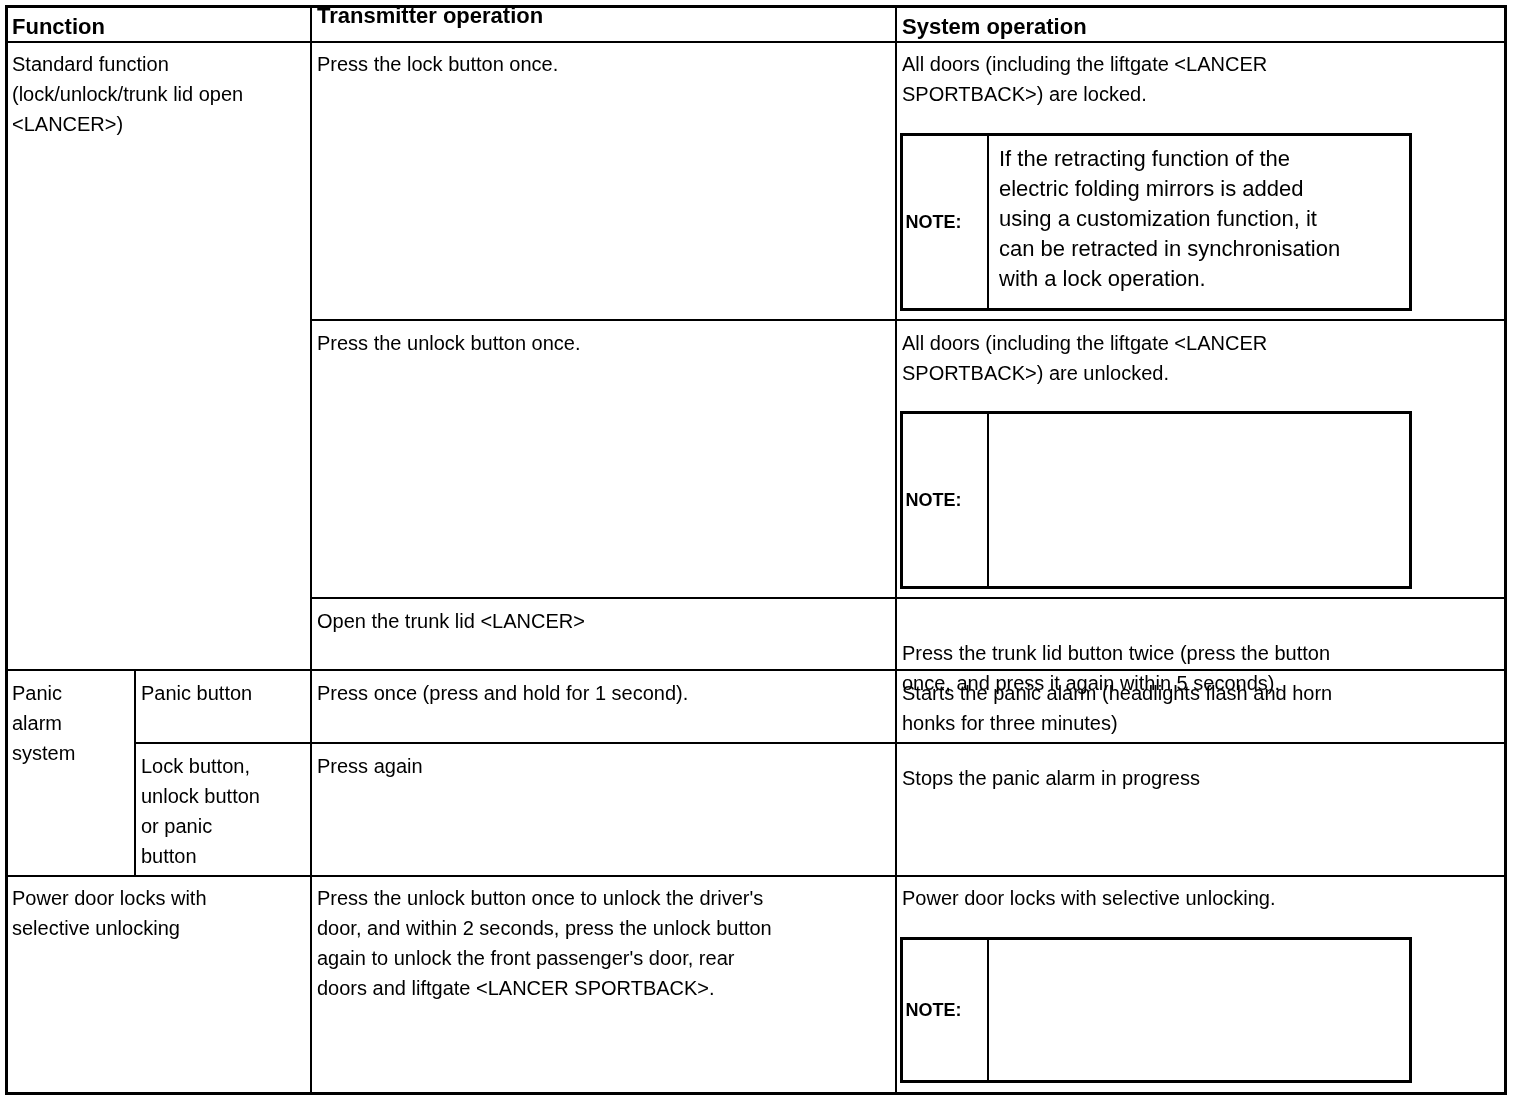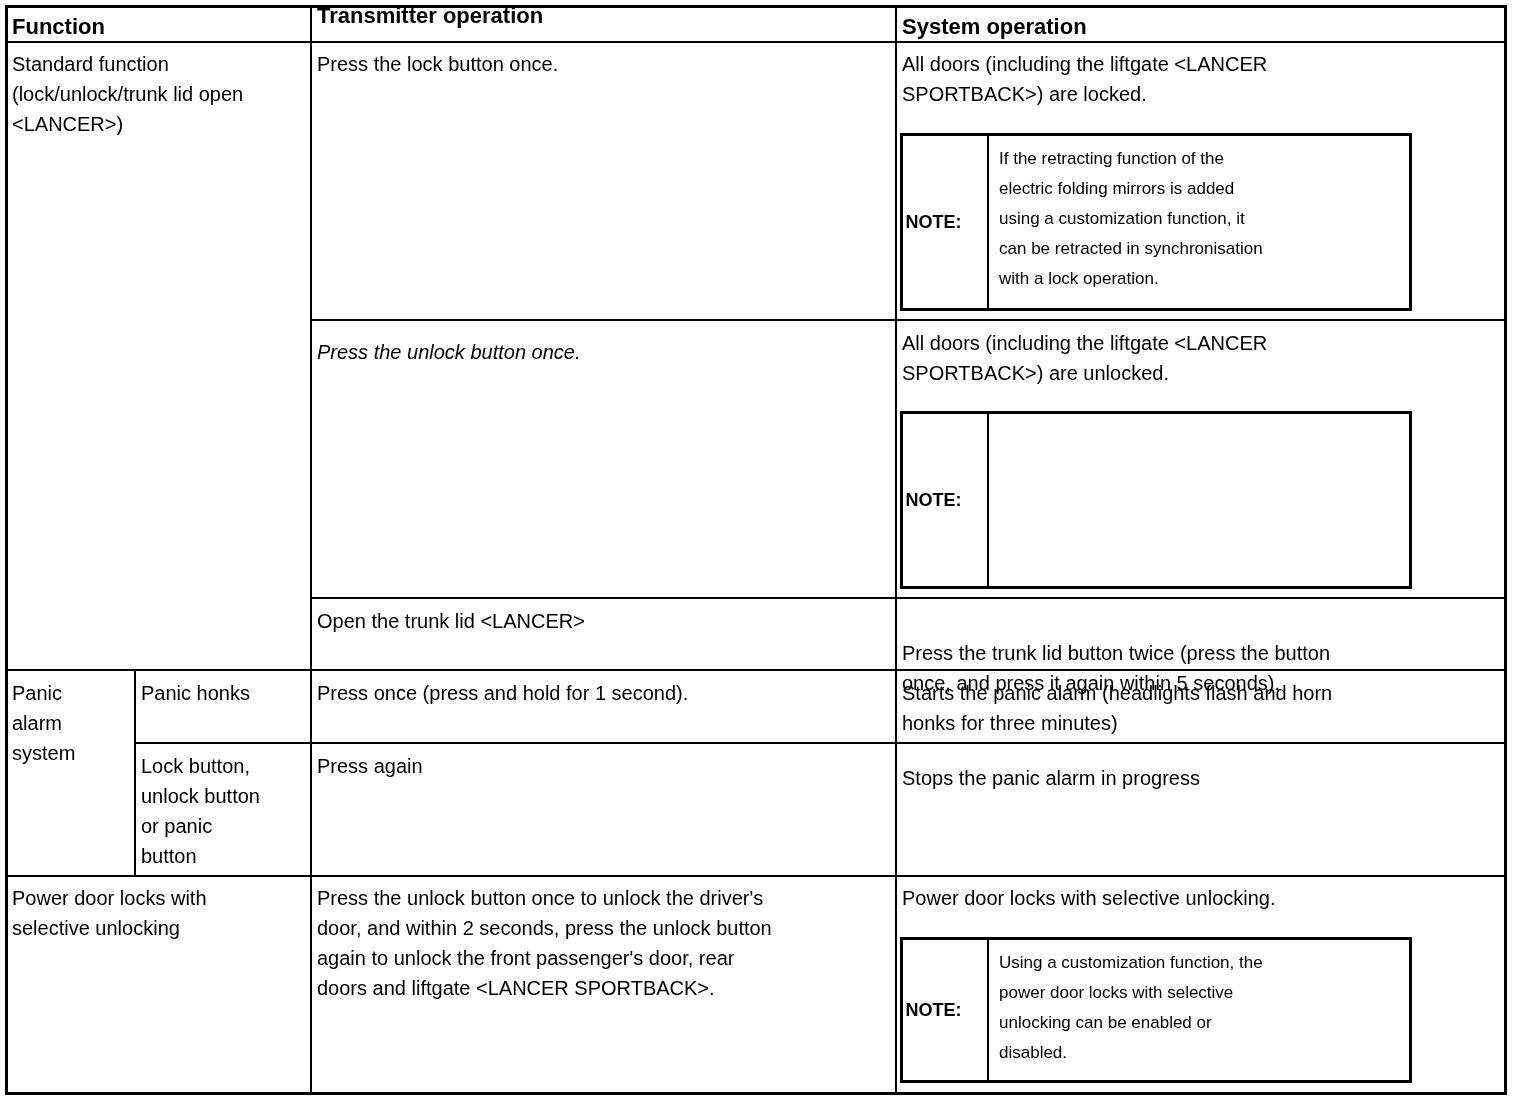--- a/index.html
+++ b/index.html
@@ -10,21 +10,21 @@
   .hline { position: absolute; height: 2px; background: #000; }
   .vline { position: absolute; width: 2px; background: #000; }
   .cell { position: absolute; font-size: 20px; line-height: 30px; white-space: pre-line; }
   .hdr { font-weight: bold; font-size: 22px; line-height: 28px; }
   .note { position: absolute; border: 3px solid #000; box-sizing: border-box; background: #fff; }
   .note-divider { position: absolute; top: 0; bottom: 0; left: 84px; width: 2px; background: #000; }
   .note-label { position: absolute; left: 0; width: 61px; top: 0; bottom: 0;
                 display: flex; align-items: center; justify-content: center;
                 font-weight: bold; font-size: 18px; }
   .note-text { position: absolute; left: 96px; right: 8px; top: 8px;
-               font-size: 17px; line-height: 30px; white-space: pre-line; }
+               font-size: 22px; line-height: 30px; white-space: pre-line; }
 </style>
 </head>
 <body>
 
 <div class="tbl"></div>
 
 <div class="hline" style="left:7px; width:1498px; top:41px;"></div>
 <div class="hline" style="left:311px; width:1194px; top:319px;"></div>
 <div class="hline" style="left:311px; width:1194px; top:597px;"></div>
 <div class="hline" style="left:7px; width:1498px; top:669px;"></div>
@@ -49,36 +49,36 @@
 <div class="note" style="left:900px; top:133px; width:512px; height:178px;">
   <div class="note-label">NOTE:</div>
   <div class="note-divider"></div>
   <div class="note-text">If the retracting function of the
 electric folding mirrors is added
 using a customization function, it
 can be retracted in synchronisation
 with a lock operation.</div>
 </div>
 
-<div class="cell" style="left:317px; top:337px;font-style:italic;">Press the unlock button once.</div>
+<div class="cell" style="left:317px; top:328px;">Press the unlock button once.</div>
 <div class="cell" style="left:902px; top:328px;">All doors (including the liftgate &lt;LANCER
 SPORTBACK&gt;) are unlocked.</div>
 <div class="note" style="left:900px; top:411px; width:512px; height:178px;">
   <div class="note-label">NOTE:</div>
   <div class="note-divider"></div>
 </div>
 
 <div class="cell" style="left:317px; top:606px;">Open the trunk lid &lt;LANCER&gt;</div>
 <div class="cell" style="left:902px; top:606px;margin-top:32px;">Press the trunk lid button twice (press the button
 once, and press it again within 5 seconds).</div>
 
 <div class="cell" style="left:12px; top:678px;">Panic
 alarm
 system</div>
-<div class="cell" style="left:141px; top:678px;">Panic honks</div>
+<div class="cell" style="left:141px; top:678px;">Panic button</div>
 <div class="cell" style="left:317px; top:678px;">Press once (press and hold for 1 second).</div>
 <div class="cell" style="left:902px; top:678px;">Starts the panic alarm (headlights flash and horn
 honks for three minutes)</div>
 
 <div class="cell" style="left:141px; top:751px;">Lock button,
 unlock button
 or panic
 button</div>
 <div class="cell" style="left:317px; top:751px;">Press again</div>
 <div class="cell" style="left:902px; top:751px;margin-top:12px;">Stops the panic alarm in progress</div>
@@ -86,17 +86,13 @@
 <div class="cell" style="left:12px; top:883px;">Power door locks with
 selective unlocking</div>
 <div class="cell" style="left:317px; top:883px;">Press the unlock button once to unlock the driver's
 door, and within 2 seconds, press the unlock button
 again to unlock the front passenger's door, rear
 doors and liftgate &lt;LANCER SPORTBACK&gt;.</div>
 <div class="cell" style="left:902px; top:883px;">Power door locks with selective unlocking.</div>
 <div class="note" style="left:900px; top:937px; width:512px; height:146px;">
   <div class="note-label">NOTE:</div>
   <div class="note-divider"></div>
-  <div class="note-text">Using a customization function, the
-power door locks with selective
-unlocking can be enabled or
-disabled.</div>
 </div>
 
 </body></html>

